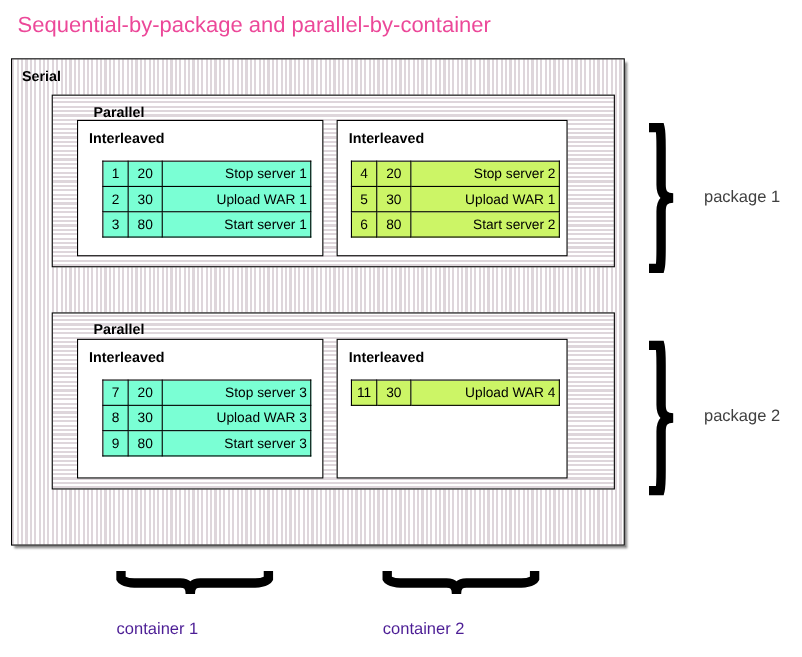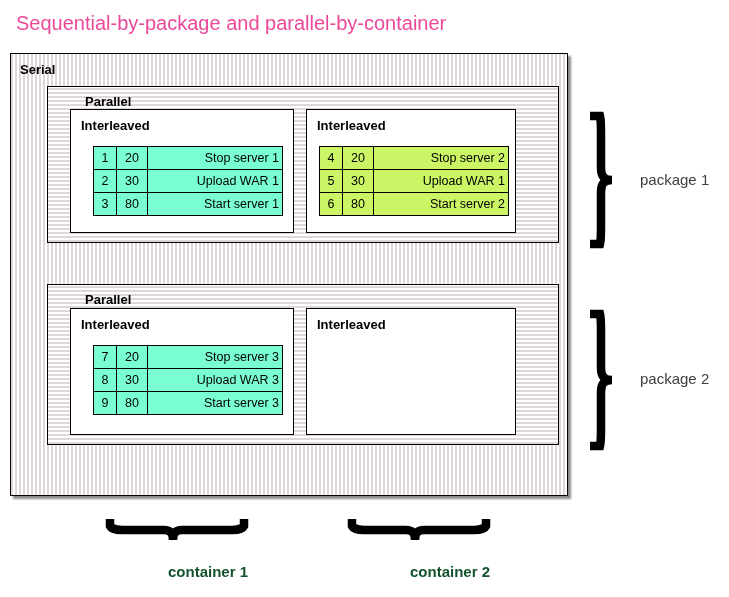--- a/index.html
+++ b/index.html
@@ -133,24 +133,23 @@
     position: absolute;
     height: 30px;
   }
   #brace-container-1 { left: 106px; top: 515px; width: 142px; }
   #brace-container-2 { left: 348px; top: 515px; width: 142px; }
 
   .brace-label-bottom {
     position: absolute;
     font-size: 15px;
     line-height: 18px;
-    color: #14532d;
-    white-space: nowrap;
-    text-align: right;
-    font-weight: bold;
+    color: #4c1d95;
+    white-space: nowrap;
+    text-align: left;
   }
   #label-container-1 { left: 106px; top: 563px; width: 142px; }
   #label-container-2 { left: 348px; top: 563px; width: 142px; }
 
   svg { display: block; overflow: visible; }
 </style>
 </head>
 <body>
 
 <div id="diagram-title">Sequential-by-package and parallel-by-container</div>
@@ -234,20 +233,25 @@
             <td class="col-desc">Start server 3</td>
           </tr>
         </tbody>
       </table>
     </div>
 
     <div class="interleaved-box il-right il-row-2">
       <div class="box-label interleaved-label">Interleaved</div>
       <table class="step-table tbl-right color-green">
         <tbody>
+          <tr>
+            <td class="col-id">11</td>
+            <td class="col-num">30</td>
+            <td class="col-desc">Upload WAR 4</td>
+          </tr>
         </tbody>
       </table>
     </div>
   </div>
 </div>
 
 <div class="brace-right" id="brace-package-1">
   <svg width="30" height="136" viewBox="0 0 30 136" preserveAspectRatio="none">
     <path d="M4 4 H14 C14 4 15 8 15 22 V56 C15 64 18 68 26 68 C18 68 15 72 15 80 V114 C15 128 14 132 14 132 H4" fill="none" stroke="#000000" stroke-width="8.5" stroke-linecap="butt" stroke-linejoin="miter"></path>
   </svg>

